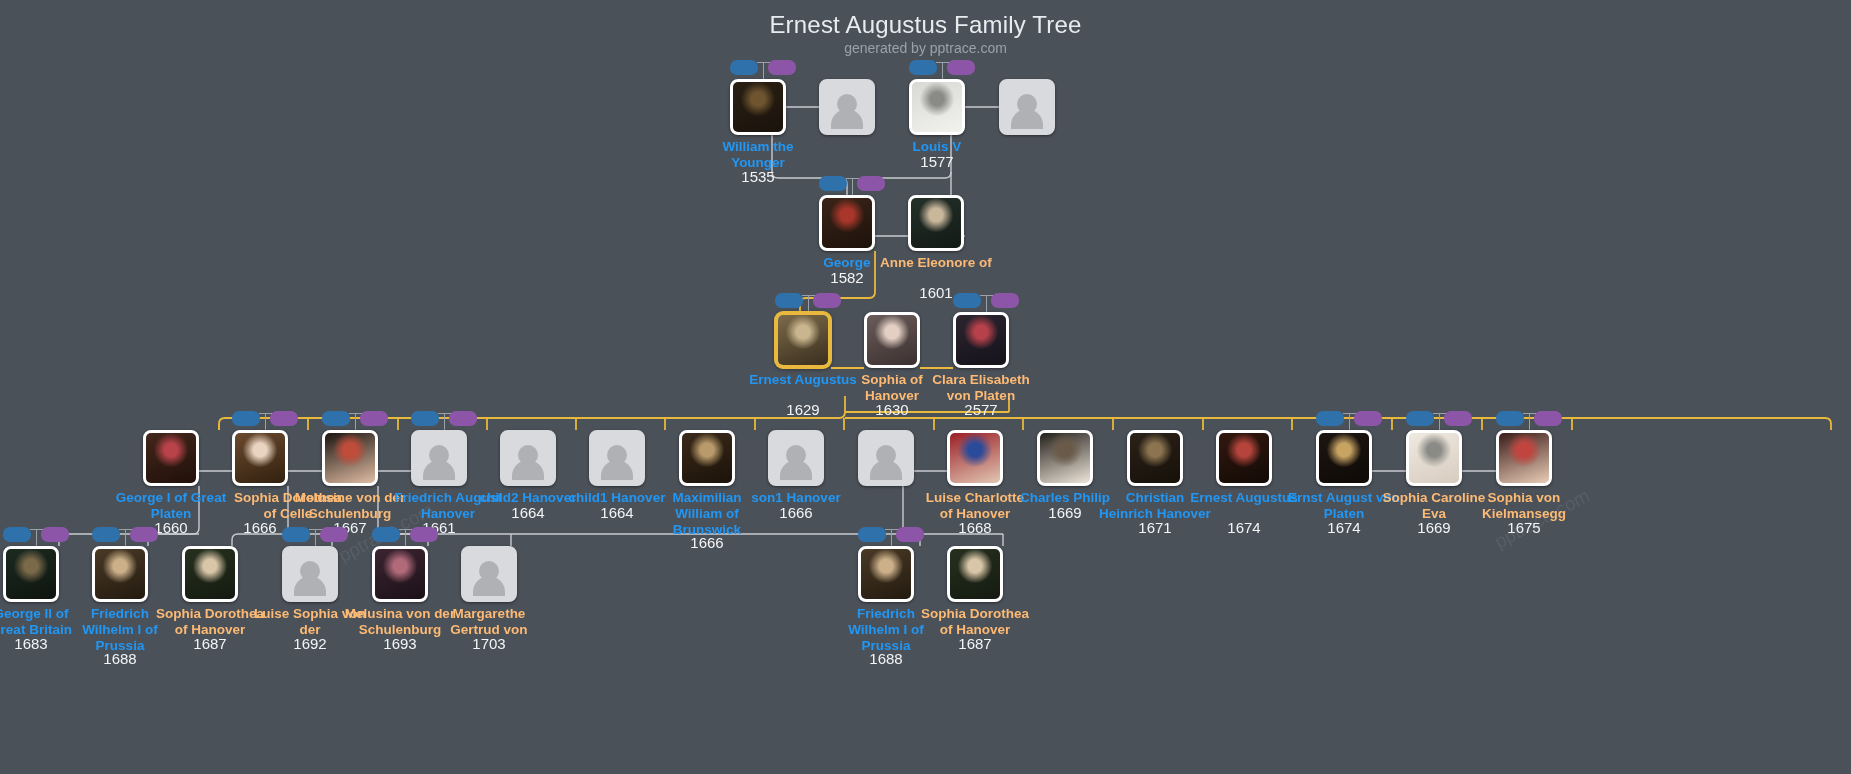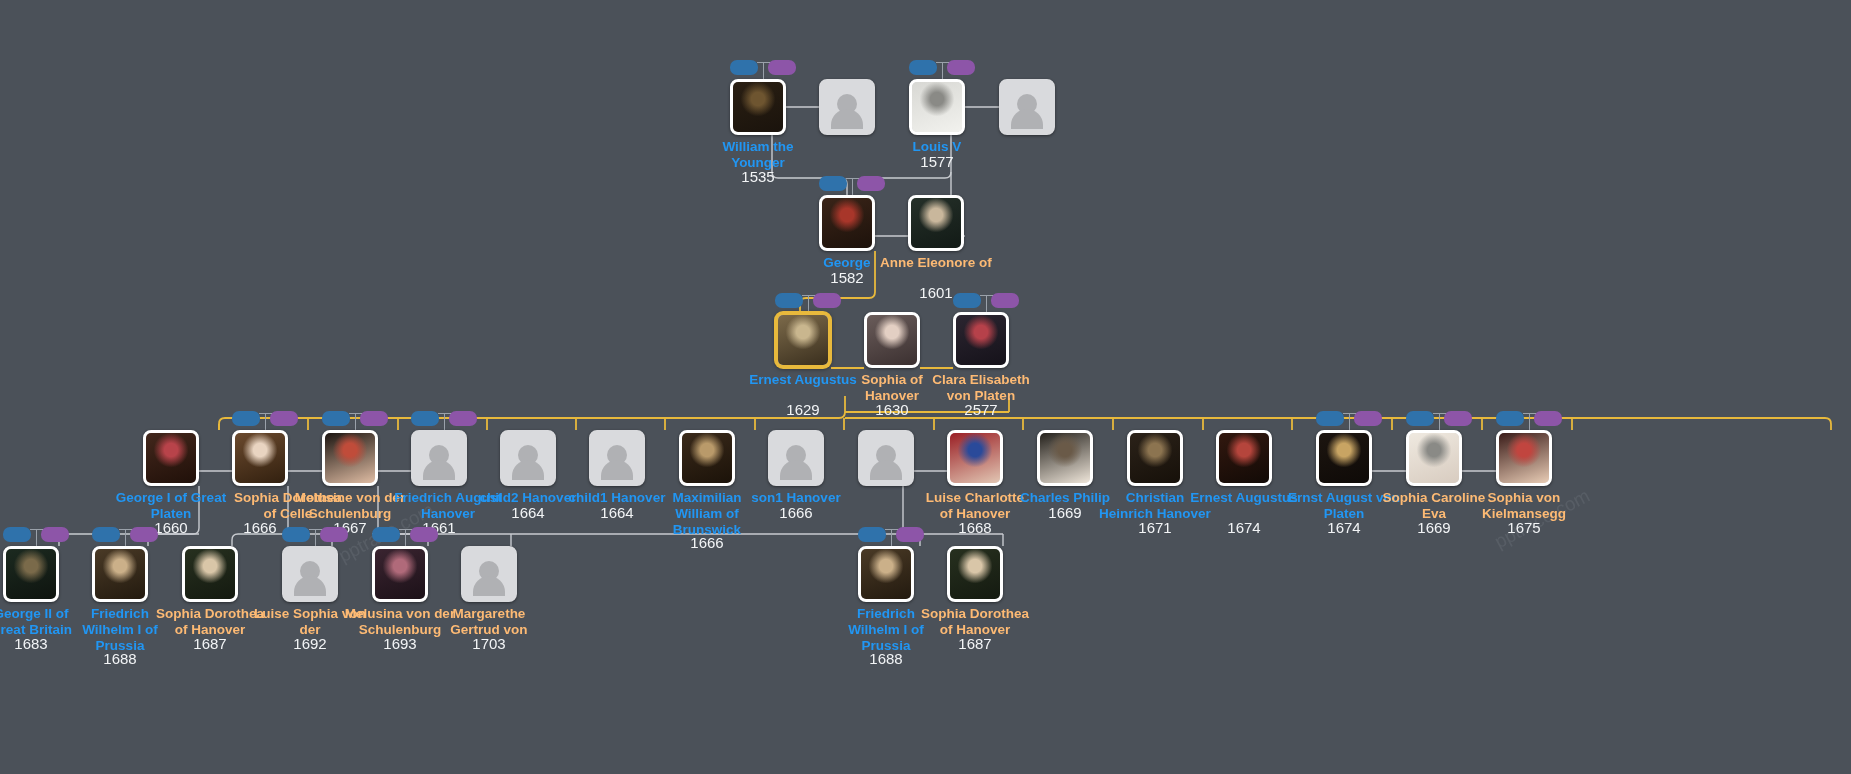--- a/index.html
+++ b/index.html
@@ -121,20 +121,22 @@
       <path d="M378 528 V534"></path>
       <path d="M378 534 H511"></path>
       <path d="M511 534 V546"></path>
       <path d="M903 486 V528 Q903 534 909 534 H914 Q920 534 920 540 V546"></path>
       <path d="M903 534 H1003"></path>
       <path d="M1003 534 V546"></path>
       <path d="M511 534 H903"></path>
     </g>
   </svg>
 
+  <div class="title">Ernest Augustus Family Tree</div>
+  <div class="subtitle">generated by pptrace.com</div>
 
   <div class="watermark" style="left:334px;top:522px;">pptrace.com</div>
   <div class="watermark" style="left:1490px;top:508px;">pptrace.com</div>
 
 <div class="pill-pair" style="left: 730px; top: 60px;">
       <div class="pill blue"></div>
       <div class="pill purple"></div>
       <div class="pill-cross"></div>
       <div class="pill-stem"></div>
     </div>

